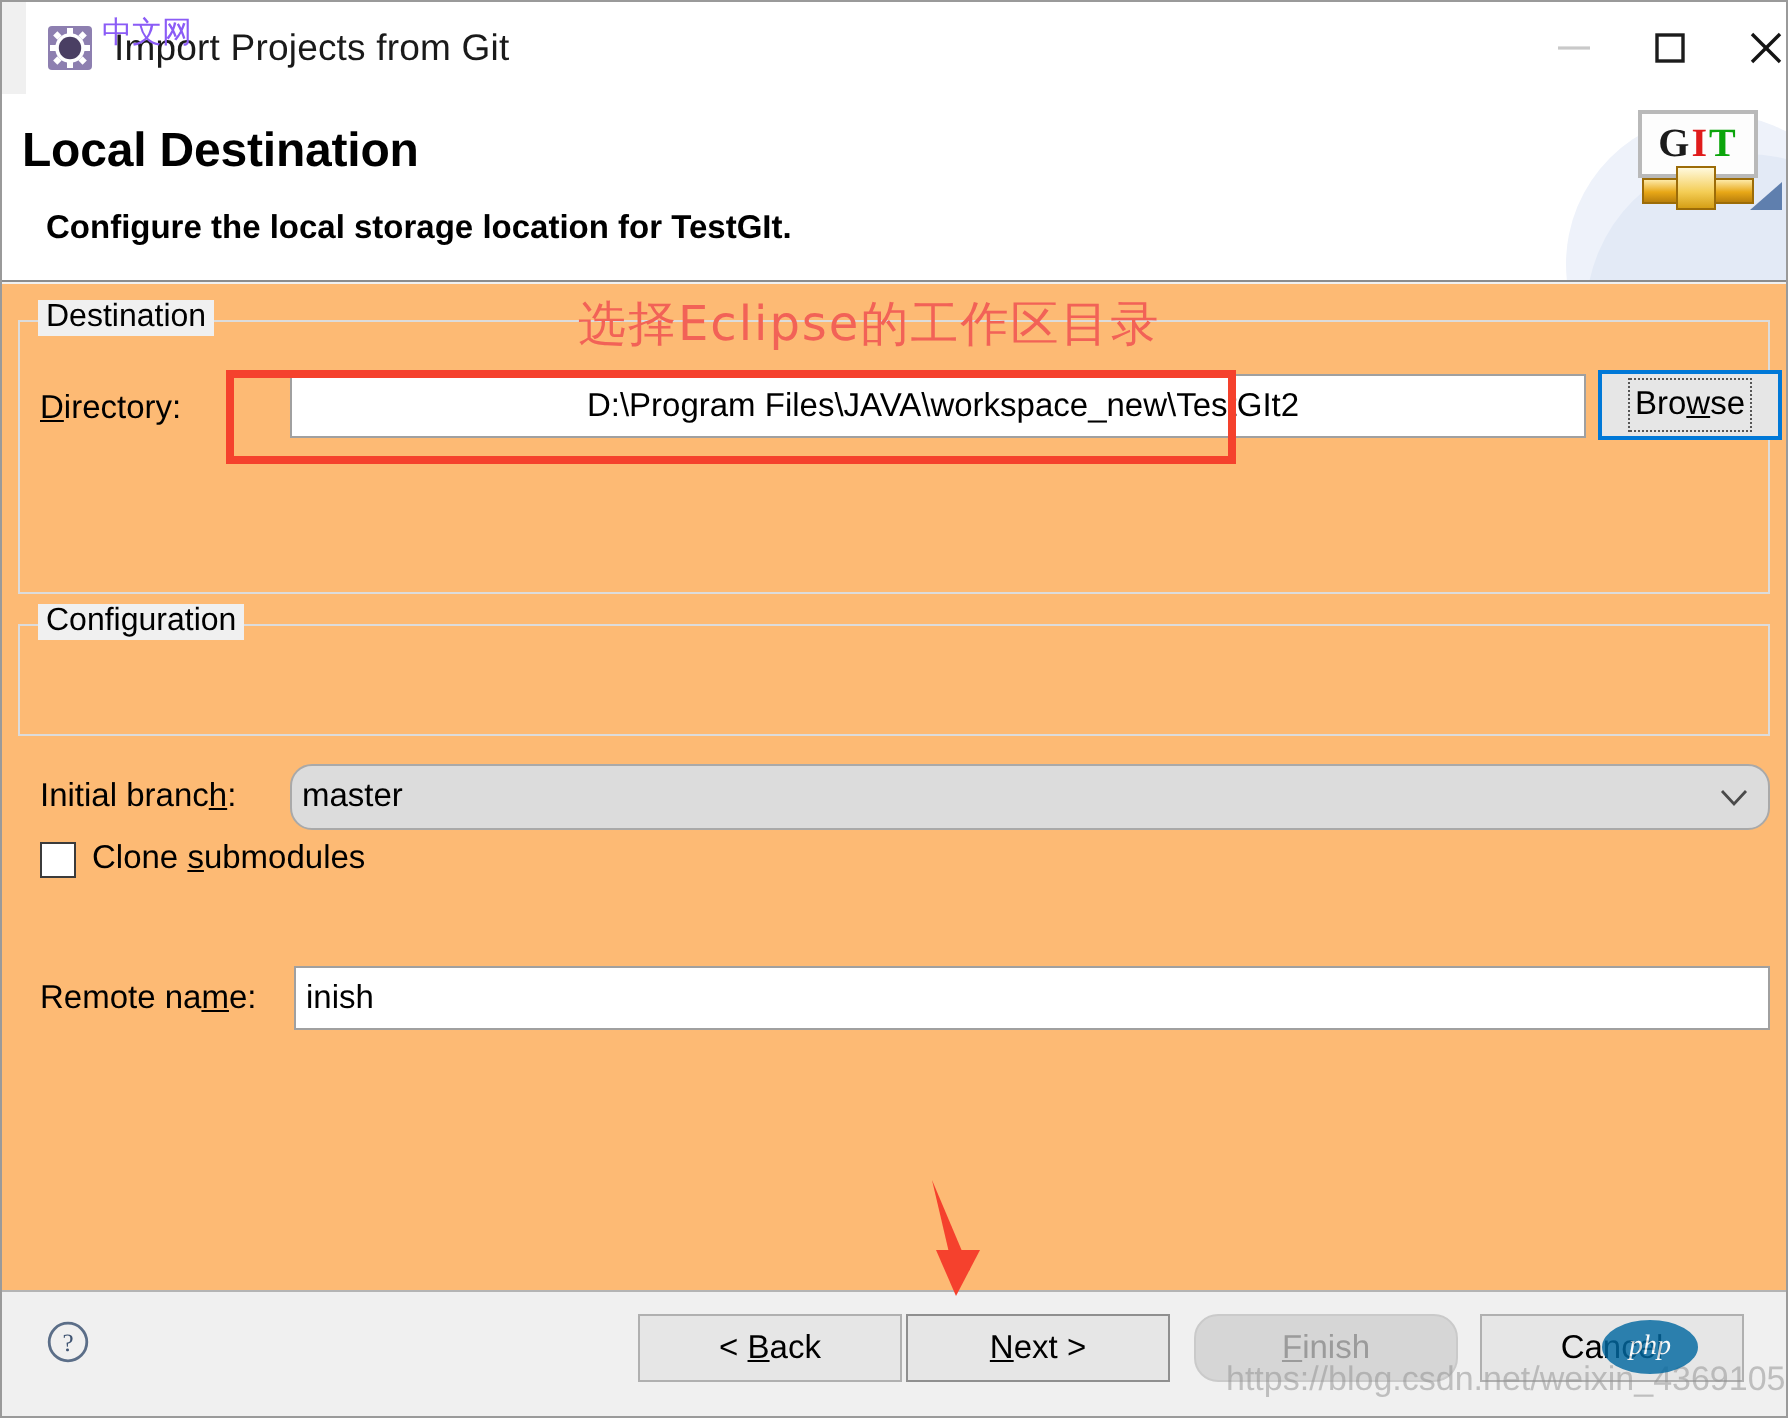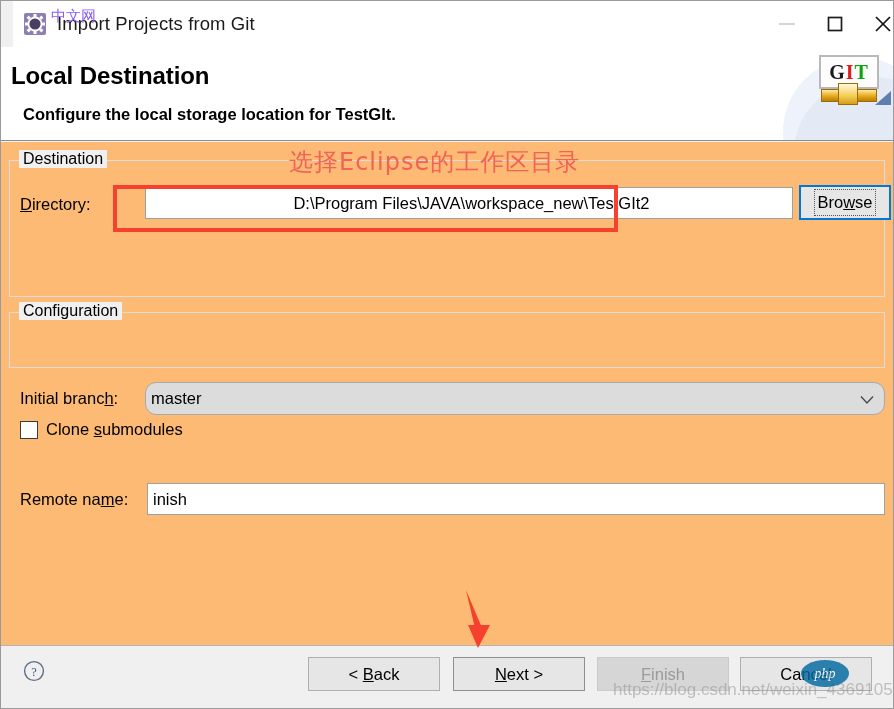--- a/index.html
+++ b/index.html
@@ -237,22 +237,23 @@
     border: 1px solid #b0b0b0;
     font-size: 16.5px;
     color: #000;
     display: flex; align-items: center; justify-content: center;
     cursor: default;
   }
   .dlg-btn.disabled {
     background: #d6d6d6;
     border-color: #cacaca;
     color: #9b9b9b;
-  }
-  #btn-back   { left: 307px; }
+    border-radius: 12px;
+  }
+  #btn-back   { left: 318px; }
   #btn-next   { left: 452px; border-color: #8f8f8f; }
   #btn-finish { left: 596px; }
   #btn-cancel { left: 739px; }
 
   
   #watermark {
     position: absolute; left: 612px; top: 679px;
     font-size: 17px;
     color: rgba(150,150,150,0.55);
     font-family: "Liberation Sans", sans-serif;

